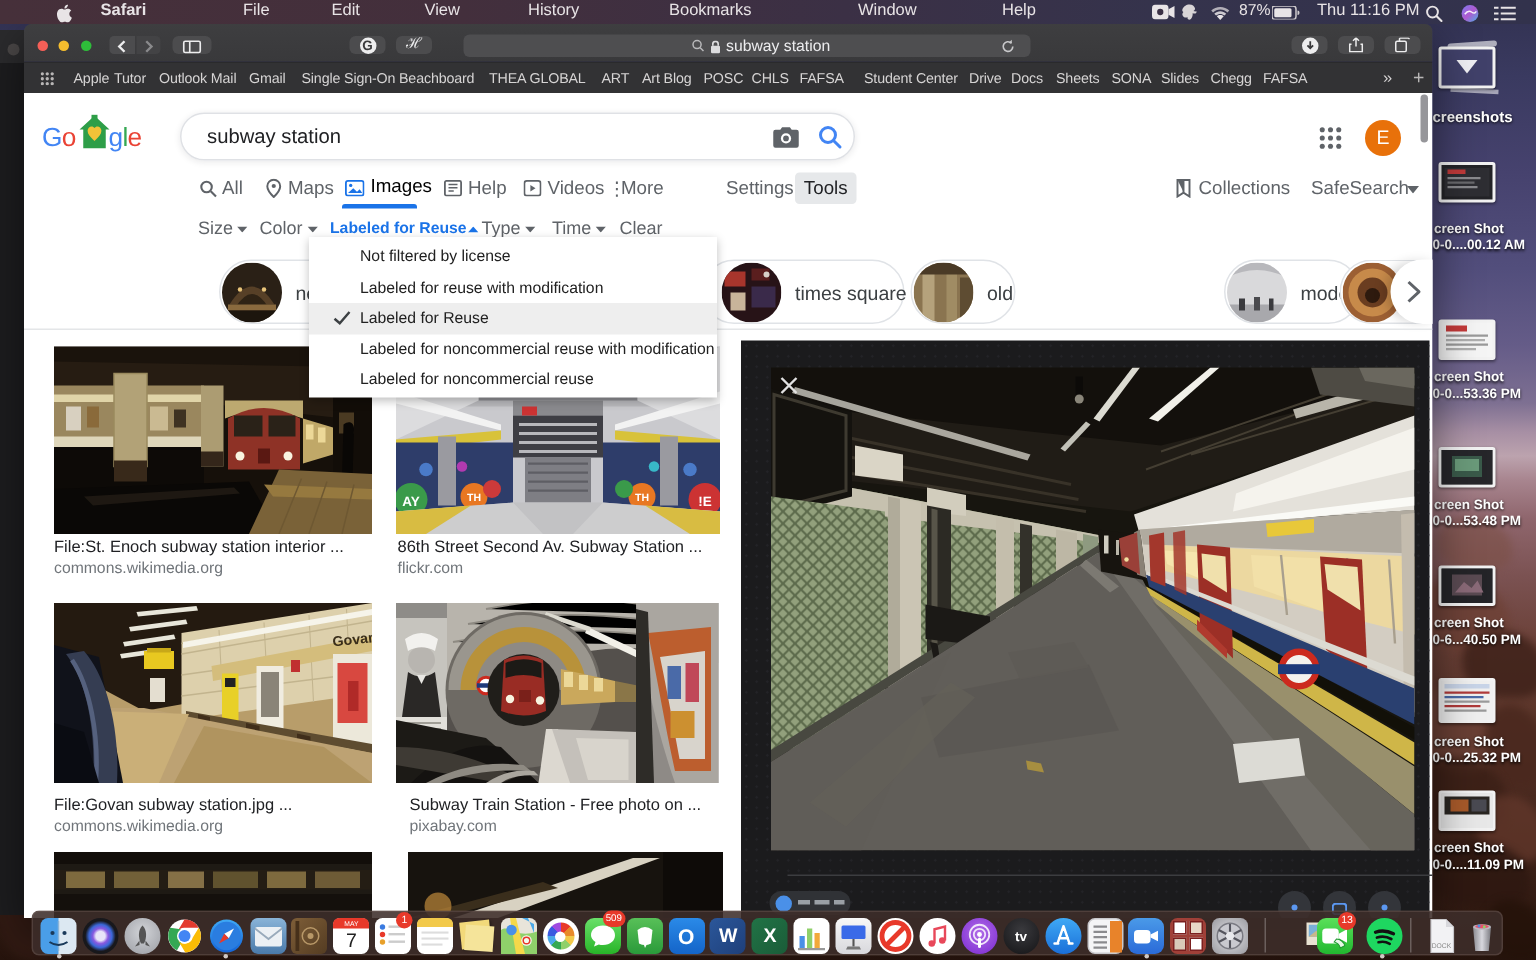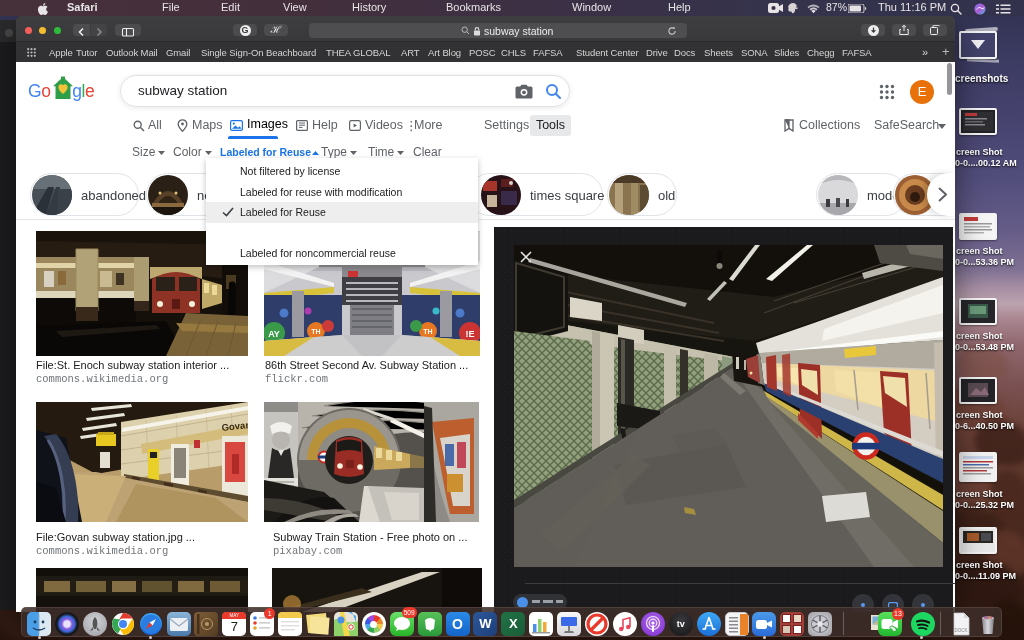--- a/index.html
+++ b/index.html
@@ -33,21 +33,21 @@
   
   .gb { color:#4285f4; } .gr { color:#ea4335; } .gg { color:#34a853; }
 
   
   .chip { position:absolute; top:111px; height:43px; border:1px solid #e0e3e7; border-radius:22px; background:#fff; }
   .chip .cimg { position:absolute; left:1px; top:1px; width:40px; height:40px; border-radius:50%; overflow:hidden; }
   .chip .clbl { position:absolute; left:50px; top:14px; font-size:13px; color:#3c4043; white-space:nowrap; }
 
   
   .cap1 { position:absolute; font-size:11px; color:#202124; white-space:nowrap; }
-  .cap2 { position:absolute; font-size:10.5px; color:#70757a; white-space:nowrap;font-family:Liberation Mono, monospace; }
+  .cap2 { position:absolute; font-size:10.5px; color:#70757a; white-space:nowrap; }
 
   
   #dropdown { left:190px; top:96px; width:272px; height:107px; background:#fff;
     box-shadow:0 2px 6px rgba(0,0,0,.25); z-index:30; }
   .ditem { position:absolute; left:34px; font-size:10.5px; color:#212121; white-space:nowrap; }
 
   
   .shot { position:absolute; border:2px solid #f2f2f2; border-radius:2px; box-shadow:0 1px 2px rgba(0,0,0,.4); }
   .slbl { position:absolute; color:#fff; font-size:9px; font-weight:bold; text-shadow:0 1px 2px rgba(0,0,0,.9); white-space:nowrap; }
 
@@ -343,30 +343,20 @@
             <path d="M0 0h7l-3.5 4z" fill="#5f6368"></path>
           </svg>
         <span class="ab" style="left:352px;top:1px">Time</span>
           <svg class="ab" style="left:381px;top:7px" width="7" height="4">
             <path d="M0 0h7l-3.5 4z" fill="#5f6368"></path>
           </svg>
         <span class="ab" style="left:397px;top:1px">Clear</span>
       </div>
 
       <div id="chips" class="ab" style="left:0;top:0;width:939px;height:160px">
-        <div class="chip" style="left:14px;width:109px">
-          <div class="cimg"><svg width="40" height="40">
-                <rect width="40" height="40" fill="#474e56"></rect>
-                <rect y="0" width="40" height="14" fill="#687077"></rect>
-                <path d="M0 40 L16 12 L22 12 L14 40z" fill="#2b3138"></path>
-                <path d="M14 40 L24 12 L28 12 L26 40z" fill="#343b42"></path>
-                <rect x="26" y="14" width="14" height="26" fill="#3a4149"></rect>
-              </svg></div>
-          <span class="clbl">abandoned</span>
-        </div>
         <div class="chip" style="left:130px;width:116px">
           <div class="cimg"><svg width="40" height="40">
                 <rect width="40" height="40" fill="#2a2016"></rect>
                 <path d="M5 28 Q20 4 35 28z" fill="#574027"></path>
                 <path d="M9 30 Q20 12 31 30z" fill="#2f2315"></path>
                 <rect x="4" y="28" width="32" height="4" fill="#8a6a3e"></rect>
                 <circle cx="12" cy="18" r="1.5" fill="#e8c47a"></circle>
                 <circle cx="28" cy="18" r="1.5" fill="#e8c47a"></circle>
                 <rect x="0" y="32" width="40" height="8" fill="#1c150d"></rect>
               </svg></div>
@@ -765,20 +755,21 @@
       </div>
 
       <div id="dropdown" class="ab">
         <div class="ab" style="left:0;top:44px;width:272px;height:21px;background:#eeeeee"></div>
         <span class="ditem" style="top:7px">Not filtered by license</span>
         <span class="ditem" style="top:27.6px">Labeled for reuse with modification</span>
         <svg class="ab" style="left:16px;top:49px" width="12" height="10">
             <path d="M1 5.5 L4.5 8.5 L11 1" stroke="#3c4043" stroke-width="1.6" fill="none"></path>
           </svg>
         <span class="ditem" style="top:48px">Labeled for Reuse</span>
+        <span class="ditem" style="top:68.6px">Labeled for noncommercial reuse with modification</span>
         <span class="ditem" style="top:89px">Labeled for noncommercial reuse</span>
       </div>
 
       <div class="ab" style="left:931px;top:1px;width:5px;height:32px;background:#96969a;border-radius:3px"></div>
     </div>
   </div>
   <div id="menubar" class="ab">
     <svg class="mi" style="left:38px;top:2.5px" width="11" height="12" viewBox="0 0 11 12">
         <path d="M8.2 6.3c0-1.5 1.2-2.2 1.3-2.3-.7-1-1.8-1.2-2.2-1.2-.9-.1-1.8.5-2.3.5-.5 0-1.2-.5-2-.5-1 0-2 .6-2.5 1.5-1.1 1.9-.3 4.7.8 6.2.5.7 1.1 1.6 1.9 1.5.8 0 1.1-.5 2-.5.9 0 1.2.5 2 .5.8 0 1.4-.7 1.9-1.5.6-.9.8-1.7.8-1.8 0 0-1.6-.6-1.7-2.4z" fill="#e8e4e6"></path>
         <path d="M6.7 1.8c.4-.5.7-1.2.6-1.8-.6 0-1.3.4-1.7.9-.4.4-.7 1.1-.6 1.8.7 0 1.3-.4 1.7-.9z" fill="#e8e4e6"></path>

